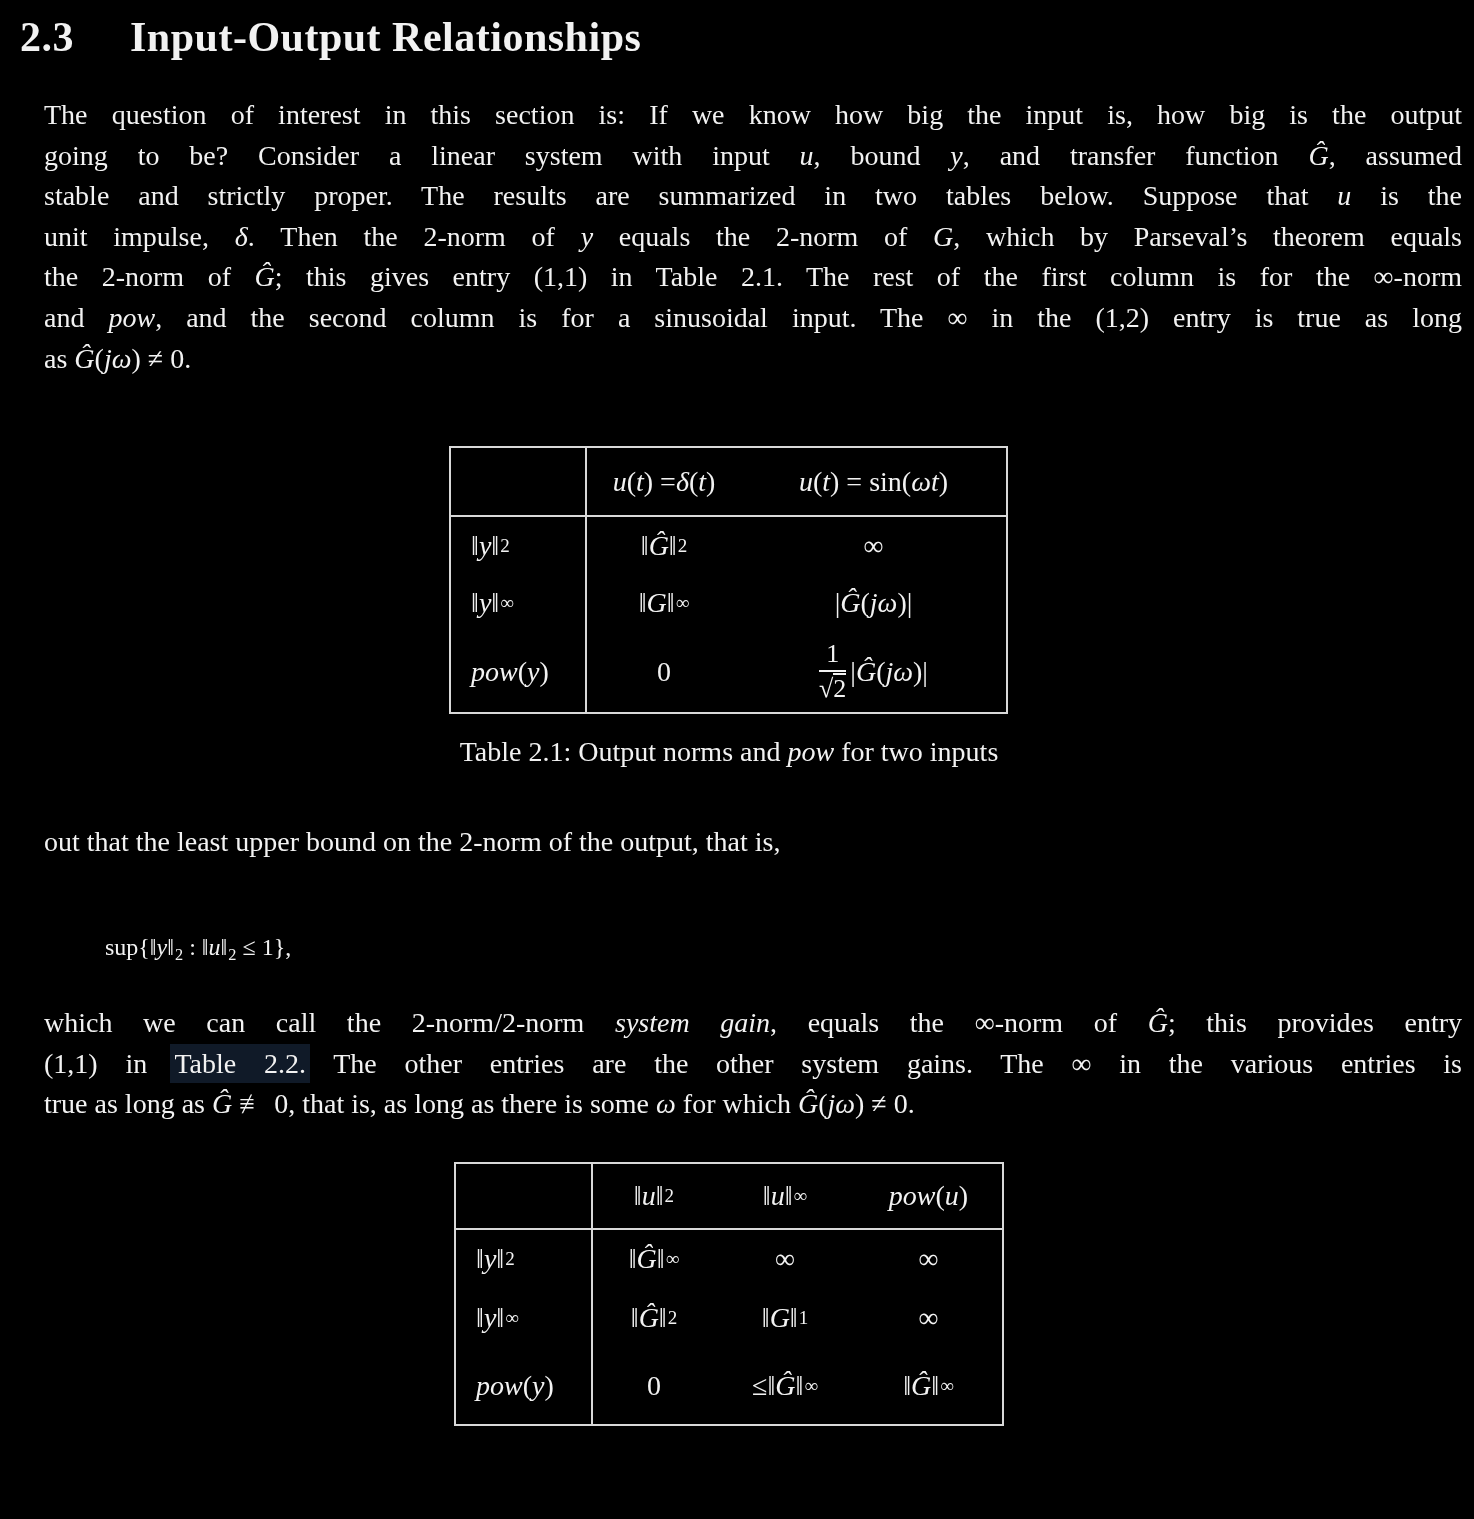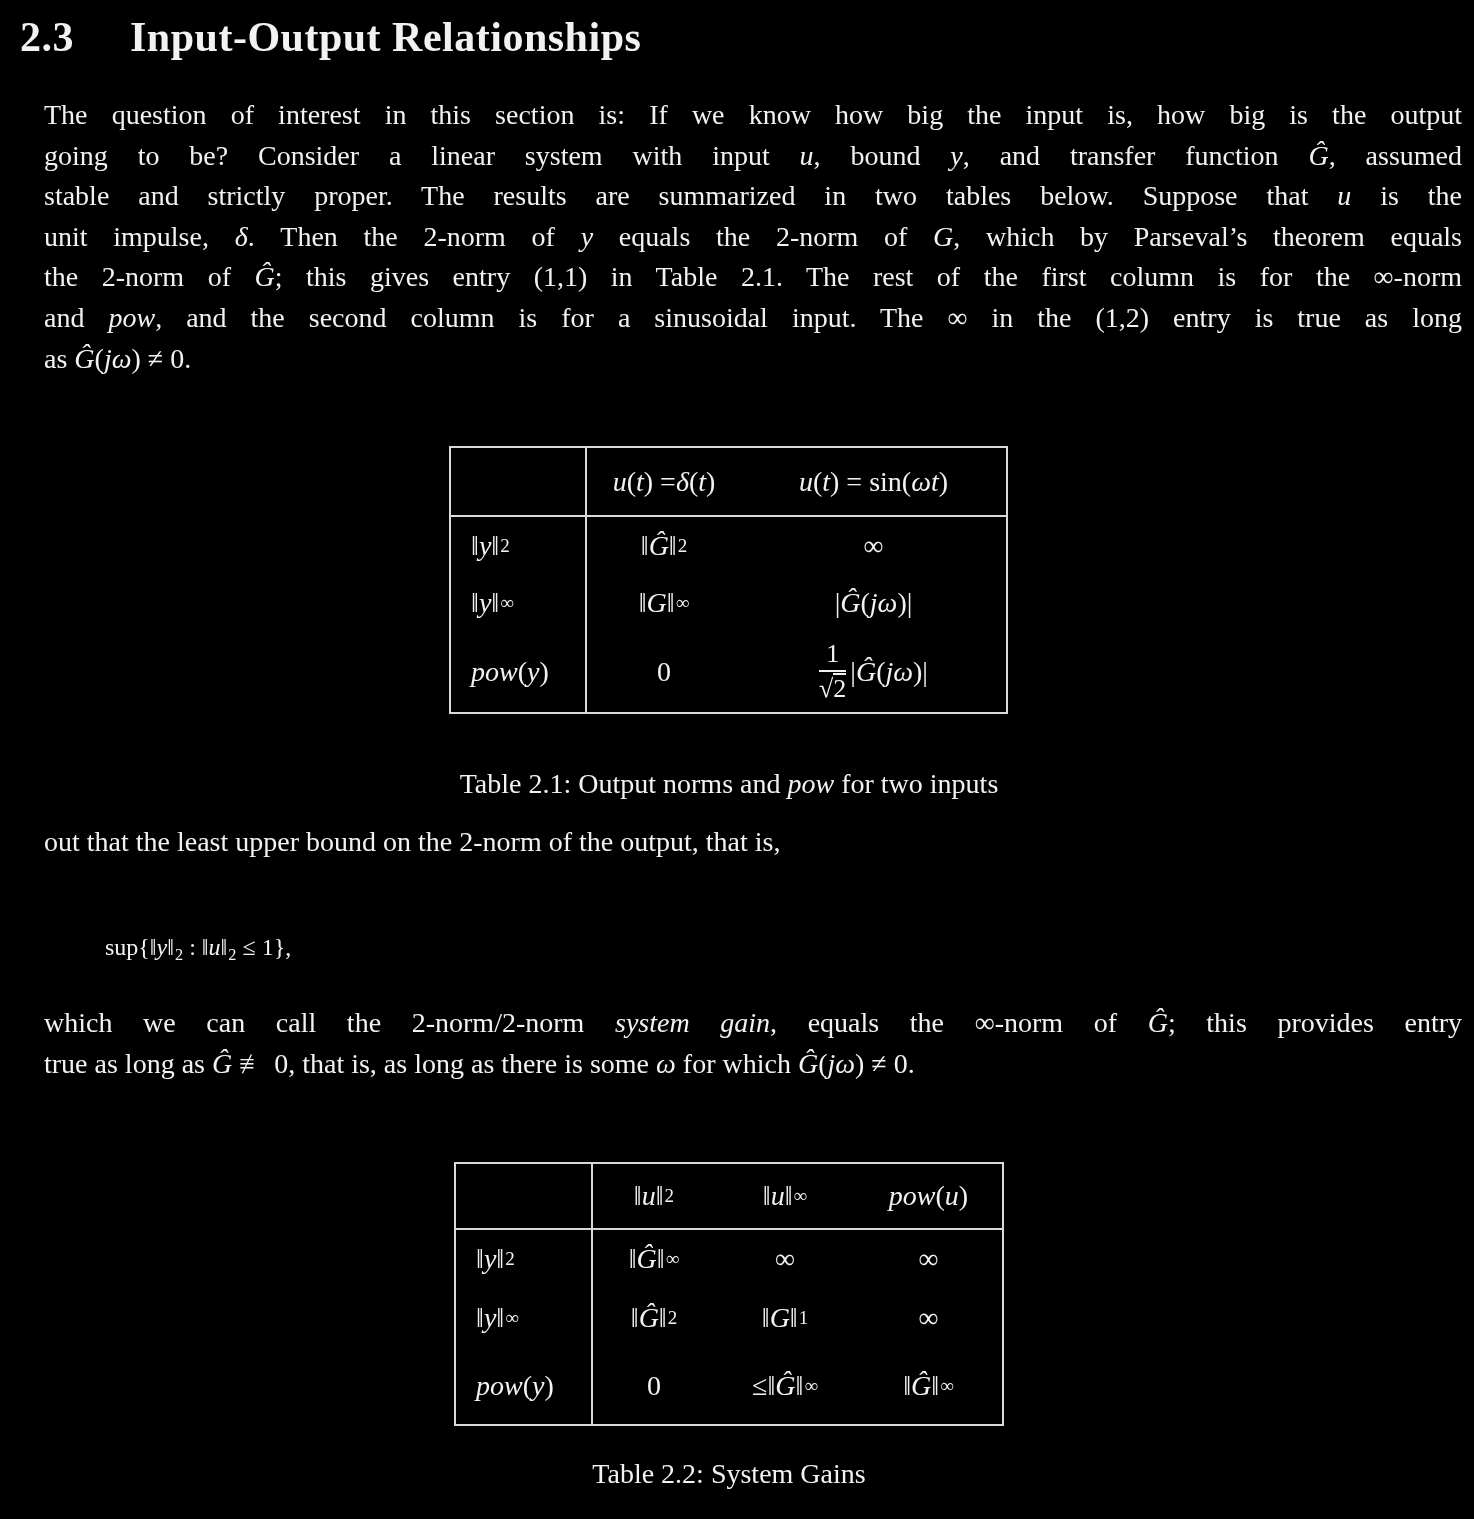--- a/index.html
+++ b/index.html
@@ -19,21 +19,21 @@
   .jline.ind{text-indent:55px;}
   
   .it,[class~="it"]{font-style:italic;}
   .sb{font-size:0.68em;vertical-align:-0.28em;padding-left:1px;}
   .hl{background:#101a28;box-shadow:0 0 0 4px #101a28;}
   .ov{display:inline-block;border-top:2px solid currentColor;line-height:1.05;}
   
   .eq{position:absolute;left:105px;top:934px;font-size:24px;}
   
   .caption{position:absolute;left:20px;width:1418px;text-align:center;font-size:28px;}
-  #cap1{top:768px;}
+  #cap1{top:736px;}
   #cap2{top:1458px;}
   
   .tbl{position:absolute;display:grid;border:2px solid #d9d9d9;box-sizing:border-box;background:#000;}
   #t1{left:449px;top:446px;width:559px;height:268px;
       grid-template-columns:136px 154px auto;
       grid-template-rows:69px 57px 57px auto;}
   #t2{left:454px;top:1162px;width:550px;height:264px;
       grid-template-columns:137px 122px 140px auto;
       grid-template-rows:66px 58px 60px auto;}
   .c{display:flex;align-items:center;justify-content:center;font-size:28px;}
@@ -144,20 +144,21 @@
   <div class="caption" id="cap1"><span>Table 2.1: Output norms and </span><span class="it">pow</span><span> for two inputs</span></div>
 
   <div class="para" style="top:822px;">
     <div class="jline last"><span>out that the least upper bound on the 2-norm of the output, that is,</span></div>
   </div>
 
   <div class="eq"><span>sup{</span><span>‖</span><span class="it">y</span><span>‖</span><span class="sb">2</span><span> : </span><span>‖</span><span class="it">u</span><span>‖</span><span class="sb">2</span><span> ≤ 1},</span></div>
 
   <div class="para" style="top:1003px;">
     <div class="jline"><span>which we can call the 2-norm/2-norm </span><span class="it">system gain</span><span>, equals the ∞-norm of </span><span class="it">Ĝ</span><span>; this provides entry</span></div>
+    <div class="jline"><span>(1,1) in </span><span class="hl">Table 2.2.</span><span> The other entries are the other system gains. The ∞ in the various entries is</span></div>
     <div class="jline last"><span>true as long as </span><span class="it">Ĝ</span><span> ≢ 0, that is, as long as there is some </span><span class="it">ω</span><span> for which </span><span class="it">Ĝ</span><span>(</span><span class="it">jω</span><span>) ≠ 0.</span></div>
   </div>
 
   <div class="tbl" id="t2">
     <div class="c rb hb"></div>
     <div class="c hb">
         <span>‖</span>
         <span class="it">u</span>
         <span>‖</span>
         <span class="sb">2</span>
@@ -233,15 +234,14 @@
         <span class="sb">∞</span>
       </div>
     <div class="c">
         <span>‖</span>
         <span class="it">Ĝ</span>
         <span>‖</span>
         <span class="sb">∞</span>
       </div>
   </div>
 
-  <div class="caption" id="cap2"><span>Table 2.2: System Gains</span></div>
 
 </div>
 
 </body></html>

